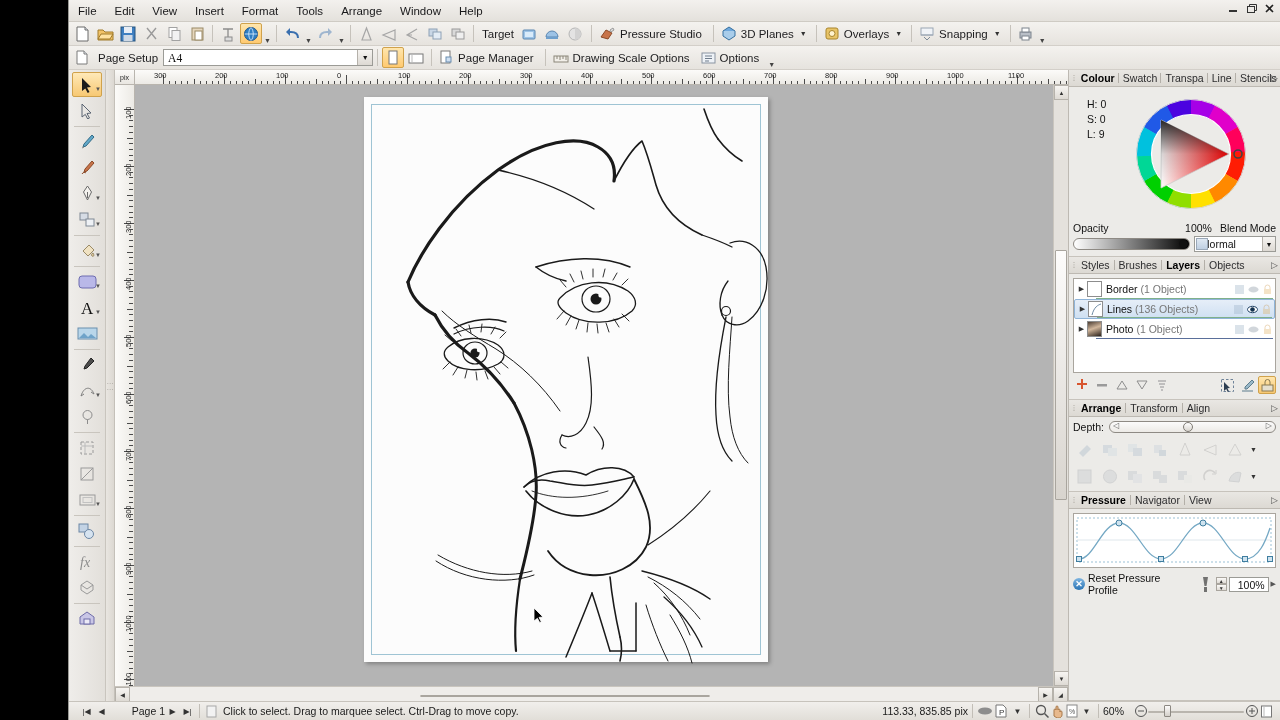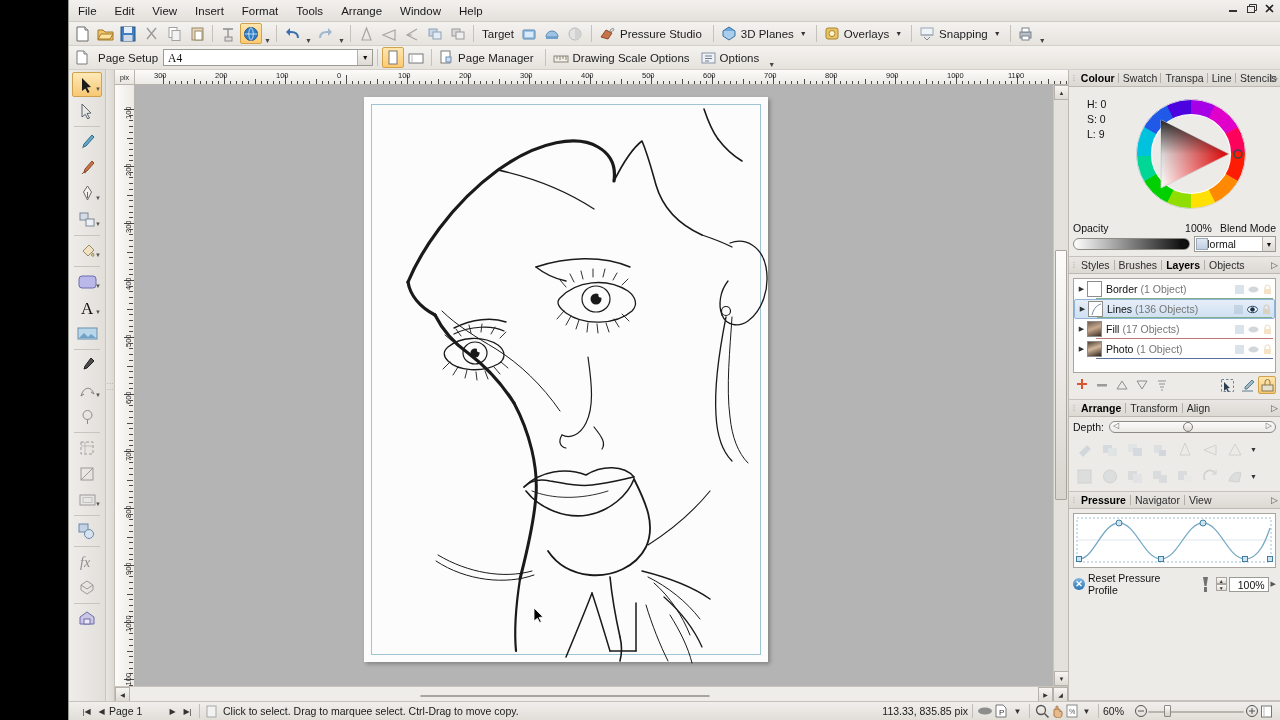--- a/index.html
+++ b/index.html
@@ -1142,39 +1142,20 @@
                       <circle cx="5.5" cy="5.5" r="2.3" fill="#12314f"></circle>
                     </svg></span>
                 <span><svg width="11" height="11">
                       <path d="M3 5V3.5a2.5 2.5 0 015 0V5" fill="none" stroke="#c58b3a"></path>
                       <rect x="2" y="5" width="7" height="5" fill="#e0b060"></rect>
                     </svg></span>
               </span>
               <span class="lunder" style="background:#7fb08b"></span>
             </div>
 
-            <div class="layer">
-              <span class="exp">▶</span>
-              <span class="lthumb" style="background:linear-gradient(160deg,#6d5a4c,#c8a98f 45%,#3c2e25)"></span>
-              <span class="lname">Fill</span>
-              <span class="lcount">(17 Objects)</span>
-              <span class="lctrl">
-                <span><svg width="11" height="11">
-                      <rect x="1" y="1" width="9" height="9" fill="#9ab0c6"></rect>
-                    </svg></span>
-                <span><svg width="11" height="11">
-                      <ellipse cx="5.5" cy="5.5" rx="5" ry="3" fill="#7d8b99"></ellipse>
-                    </svg></span>
-                <span><svg width="11" height="11">
-                      <path d="M3 5V3.5a2.5 2.5 0 015 0V5" fill="none" stroke="#c58b3a"></path>
-                      <rect x="2" y="5" width="7" height="5" fill="#e0b060"></rect>
-                    </svg></span>
-              </span>
-              <span class="lunder" style="background:#c07878"></span>
-            </div>
 
             <div class="layer">
               <span class="exp">▶</span>
               <span class="lthumb" style="background:linear-gradient(160deg,#4e3f34,#d2b79c 45%,#2c221b)"></span>
               <span class="lname">Photo</span>
               <span class="lcount">(1 Object)</span>
               <span class="lctrl">
                 <span><svg width="11" height="11">
                       <rect x="1" y="1" width="9" height="9" fill="#9ab0c6"></rect>
                     </svg></span>
@@ -1394,21 +1375,21 @@
         </div>
       </div>
 
     </div>
   </div>
 
   <div class="status">
     <div style="width:10px"></div>
     <div class="sbtn2">|◀</div>
     <div class="sbtn2">◀</div>
-    <div style="width:56px;text-align:left">Page 1</div>
+    <div style="width:56px;text-align:right">Page 1</div>
     <div class="sbtn2">▶</div>
     <div class="sbtn2">▶|</div>
     <div class="ssep"></div>
     <div class="sbtn2">
       <svg width="11" height="13">
           <rect x="1" y="1" width="9" height="11" fill="#f2f2f2" stroke="#a7a7a7"></rect>
         </svg>
       </div>
     <div style="padding-left:4px">Click to select. Drag to marquee select. Ctrl-Drag to move copy.</div>
     <div style="flex:1"></div>

